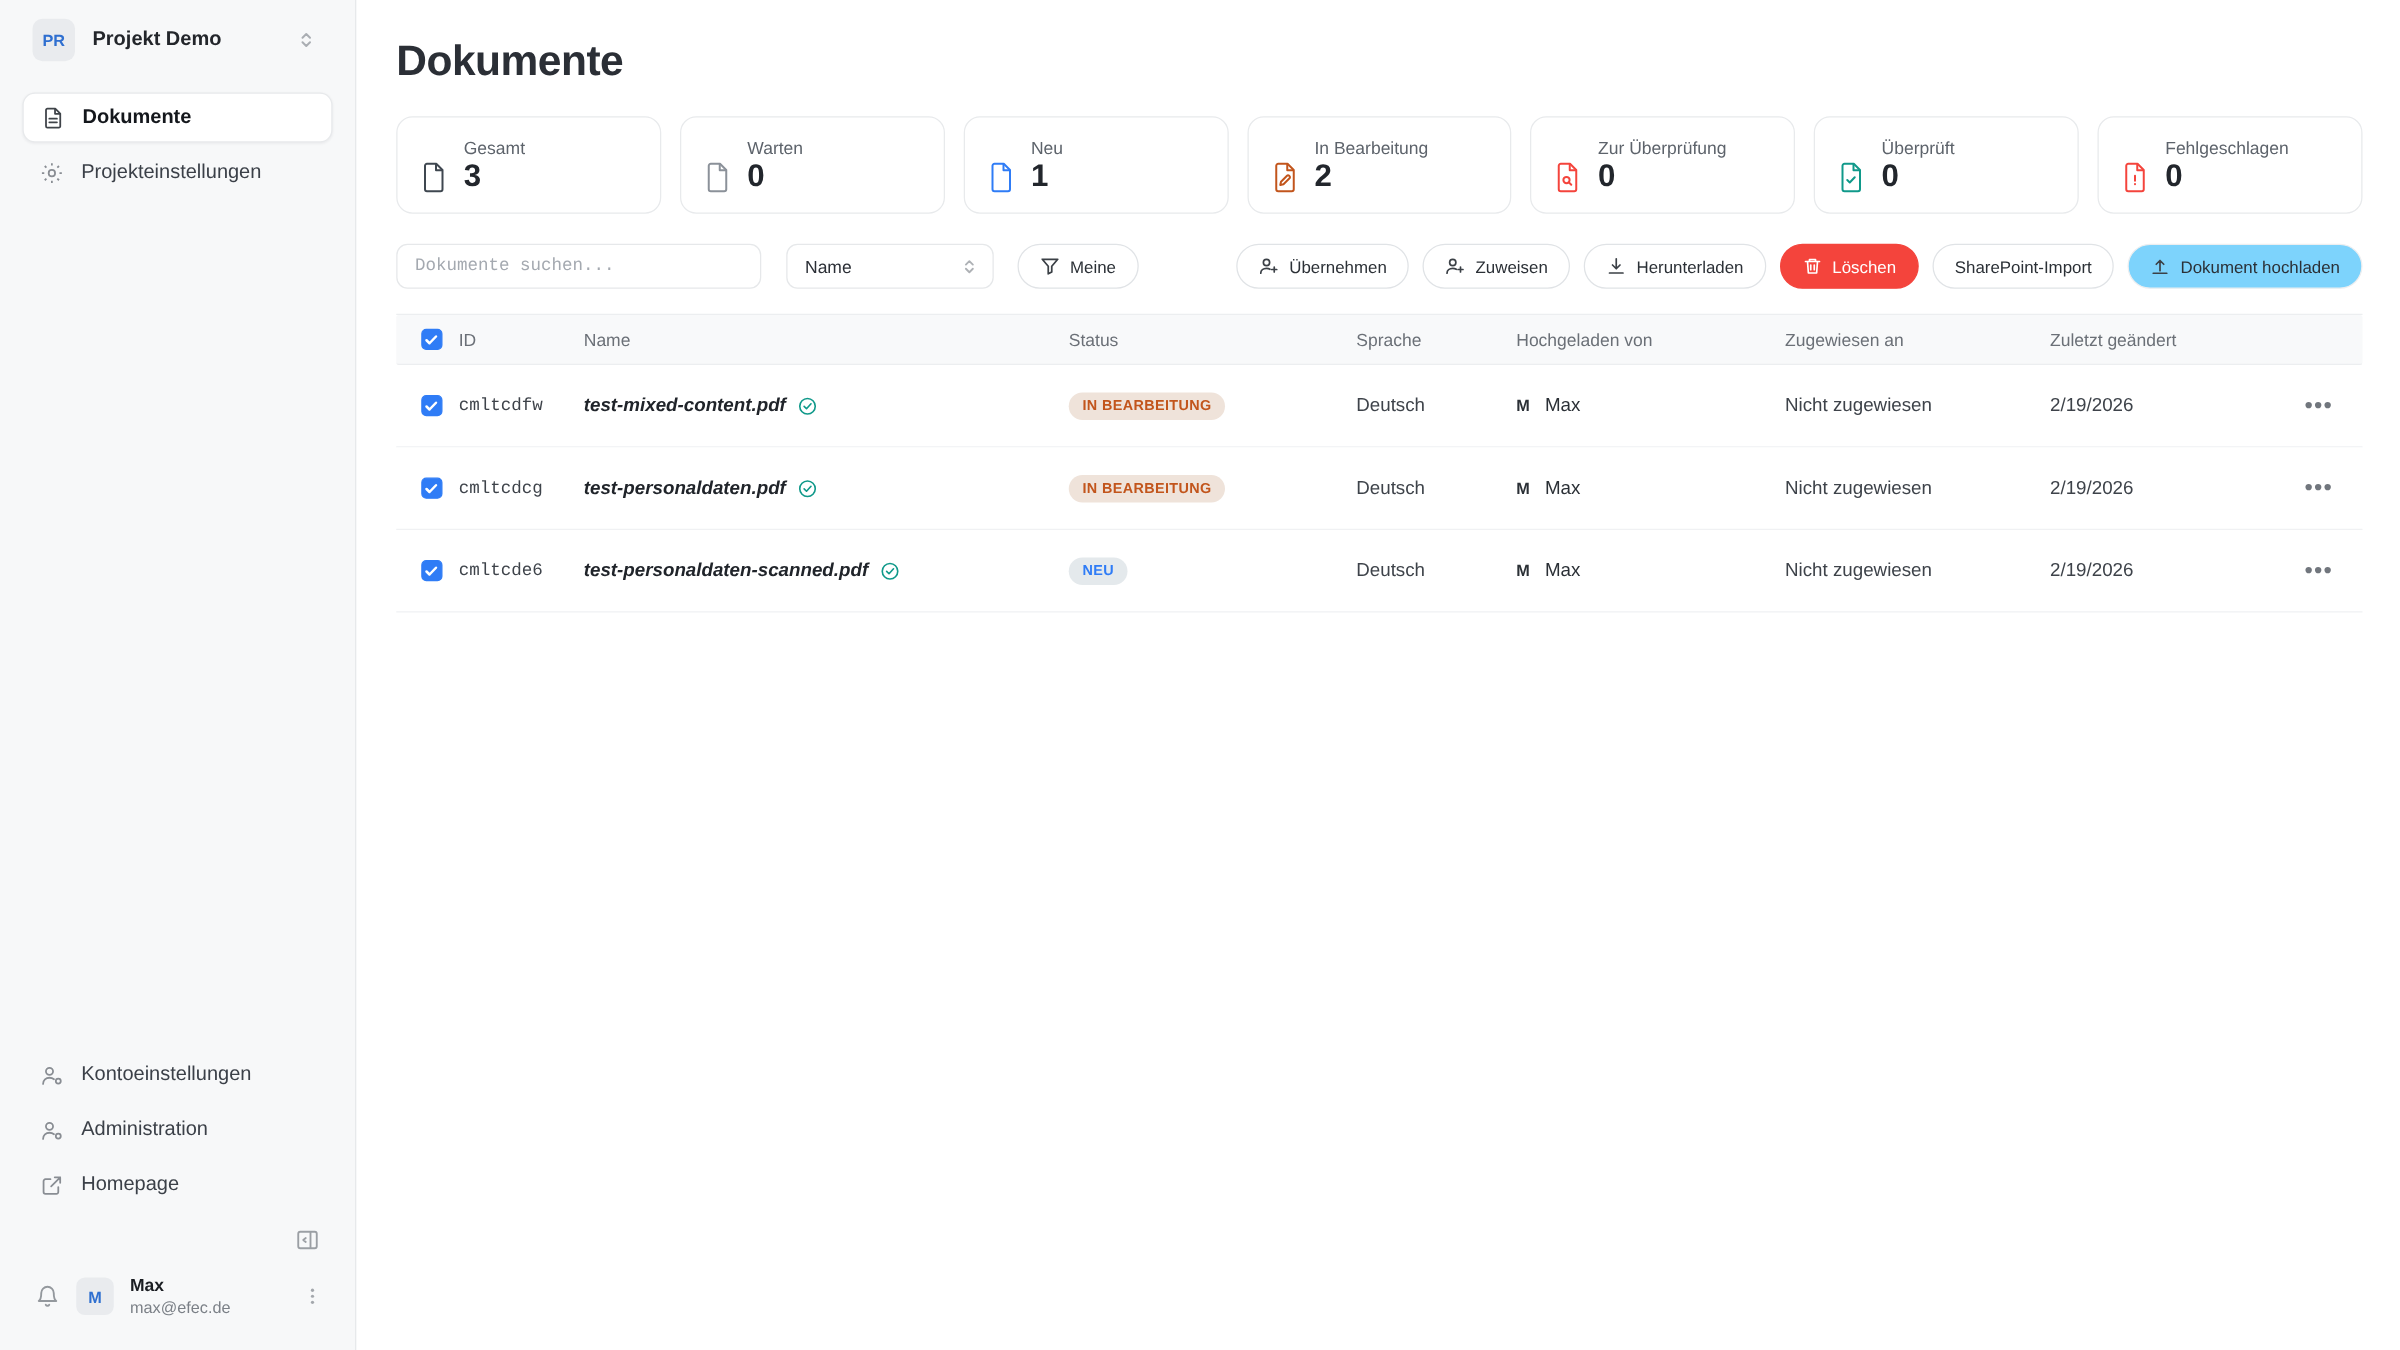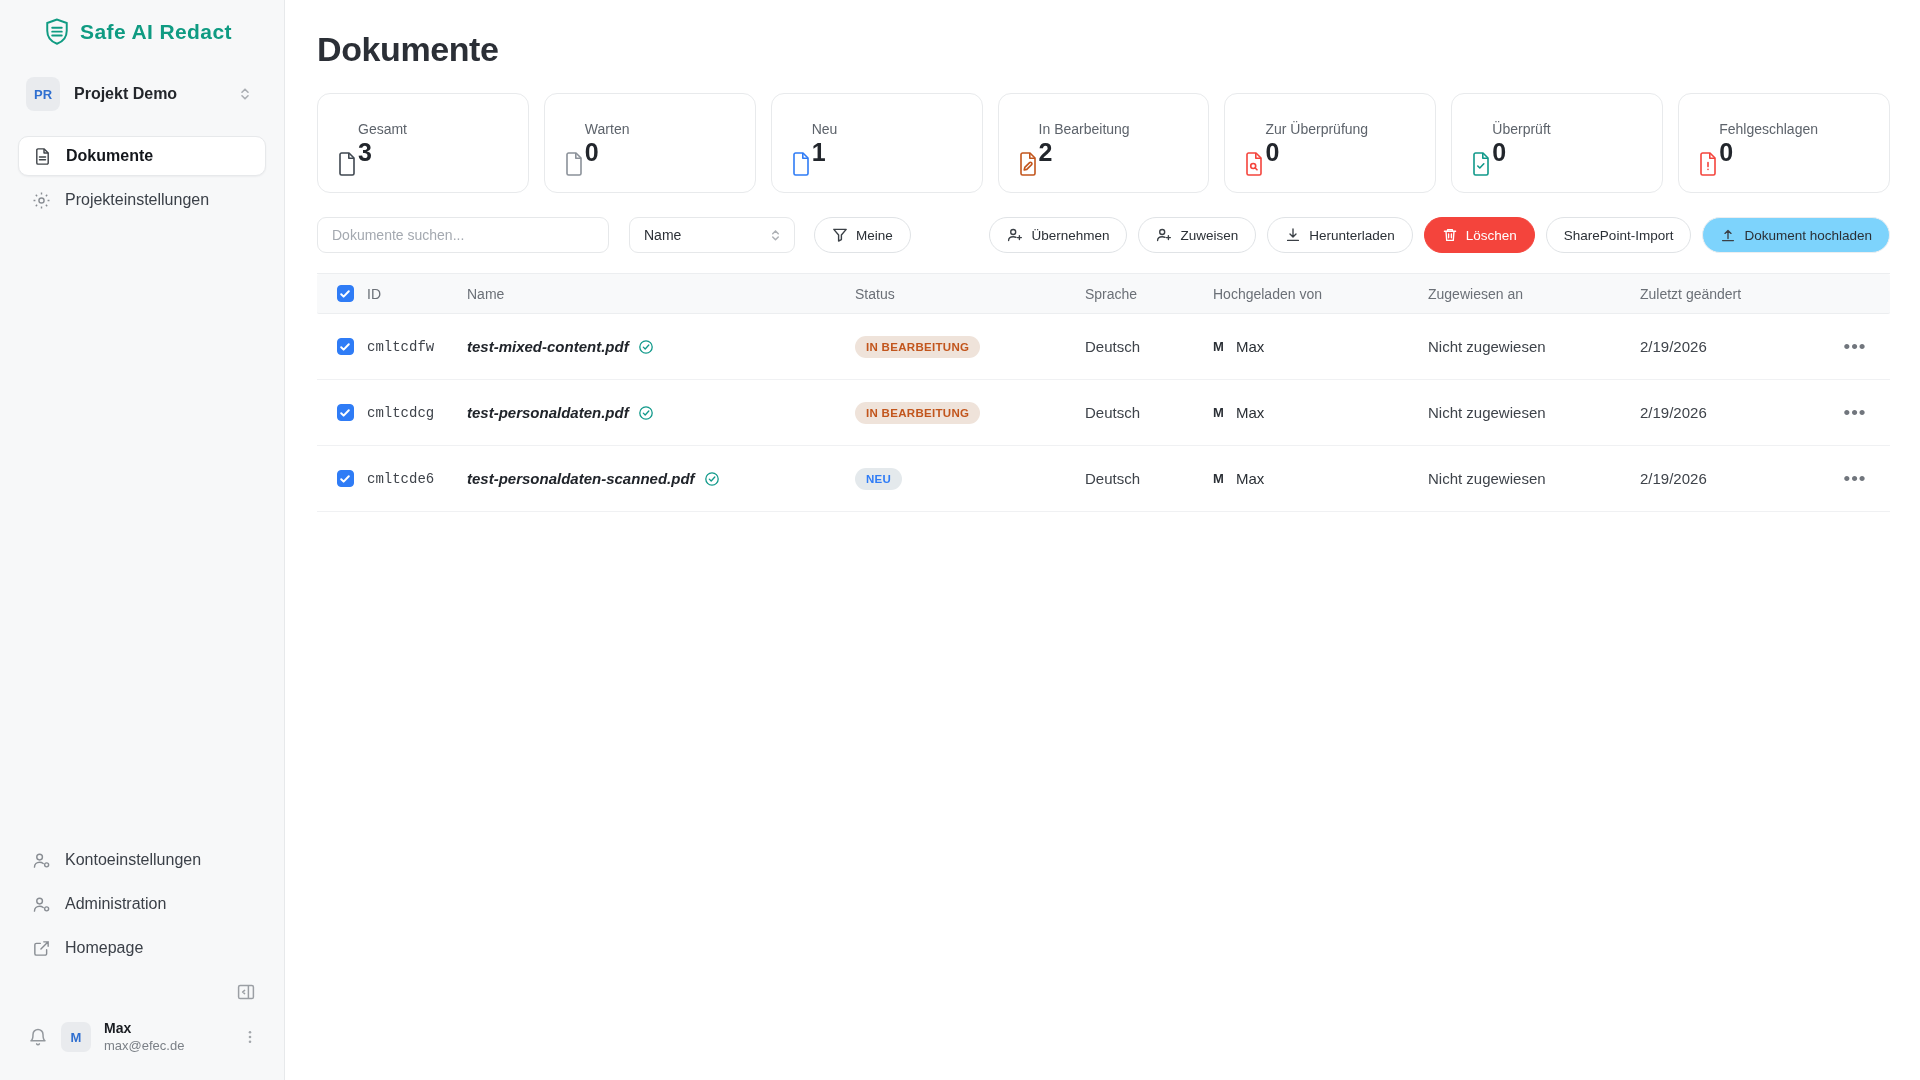--- a/index.html
+++ b/index.html
@@ -96,38 +96,38 @@
     letter-spacing: -.4px; margin: 8px 0 24px 0;
   }
 
   
   .stats { display: flex; gap: 15px; margin-bottom: 24px; }
   .stat-card {
     flex: 1 1 0;
     border: 1px solid #e8eaec;
     border-radius: 13px;
     background: #fff;
-    height: 100px;
+    height: 78px;
     padding: 14px 18px 12px 18px;
-    display: flex; align-items: center; 
+    display: flex; align-items: center; gap: 13px;
     min-width: 0;
   }
   .stat-ico { width: 22px; height: 26px; flex: 0 0 22px; align-self: flex-end; margin-bottom: 3px; }
   .stat-txt { min-width: 0; }
   .stat-label { font-size: 14px; color: #5d636b; white-space: nowrap; }
   .stat-value { font-size: 25px; font-weight: bold; color: #22262c; line-height: 1.15; margin-top: 1px; }
 
   
   .toolbar { display: flex; align-items: center; margin-bottom: 20px; }
   .search-box {
     width: 292px; height: 36px;
     border: 1px solid #e6e8ea; border-radius: 9px;
     background: #fff; padding: 0 14px;
     font-size: 14px; color: #3b82f6; outline: none;
-    font-family: Liberation Sans, sans-serif;
+    font-family: Liberation Mono, monospace;
   }
   .search-box::placeholder { color: #a4a9b0; }
   .select-box {
     width: 166px; height: 36px; margin-left: 20px;
     border: 1px solid #e6e8ea; border-radius: 9px;
     background: #fff; padding: 0 12px 0 14px;
     display: flex; align-items: center; cursor: pointer;
   }
   .select-val { flex: 1; font-size: 14px; color: #2b2f36; }
   .btn {
@@ -200,29 +200,20 @@
   .muted { color: #3e434a; }
   .dots { font-size: 19px; color: #71767d; letter-spacing: 1px; cursor: pointer; line-height: 1; }
 </style>
 </head>
 <body>
 
 <div class="app">
 
   <aside class="sidebar">
 
-    <div class="brand">
-      <span class="brand-icon">
-        <svg viewBox="0 0 24 26" fill="none" stroke="#0f9b82" stroke-width="1.8" stroke-linecap="round">
-          <path d="M12 1.4 3 4.6v7.2c0 6 3.9 10.2 9 12 5.1-1.8 9-6 9-12V4.6Z"></path>
-          <path d="M7.6 9h8.8M7.6 12.6h8.8M7.6 16.2h8.8"></path>
-        </svg>
-      </span>
-      <span class="brand-name">Safe AI Redact</span>
-    </div>
 
     <div class="project-switcher">
       <span class="project-badge">PR</span>
       <span class="project-name">Projekt Demo</span>
       <span class="chev">
         <svg viewBox="0 0 14 18" fill="none" stroke="#6c727a" stroke-width="1.6" stroke-linecap="round" stroke-linejoin="round">
           <path d="M4 7.2 7 4.2l3 3M4 10.8l3 3 3-3"></path>
         </svg>
       </span>
     </div>

